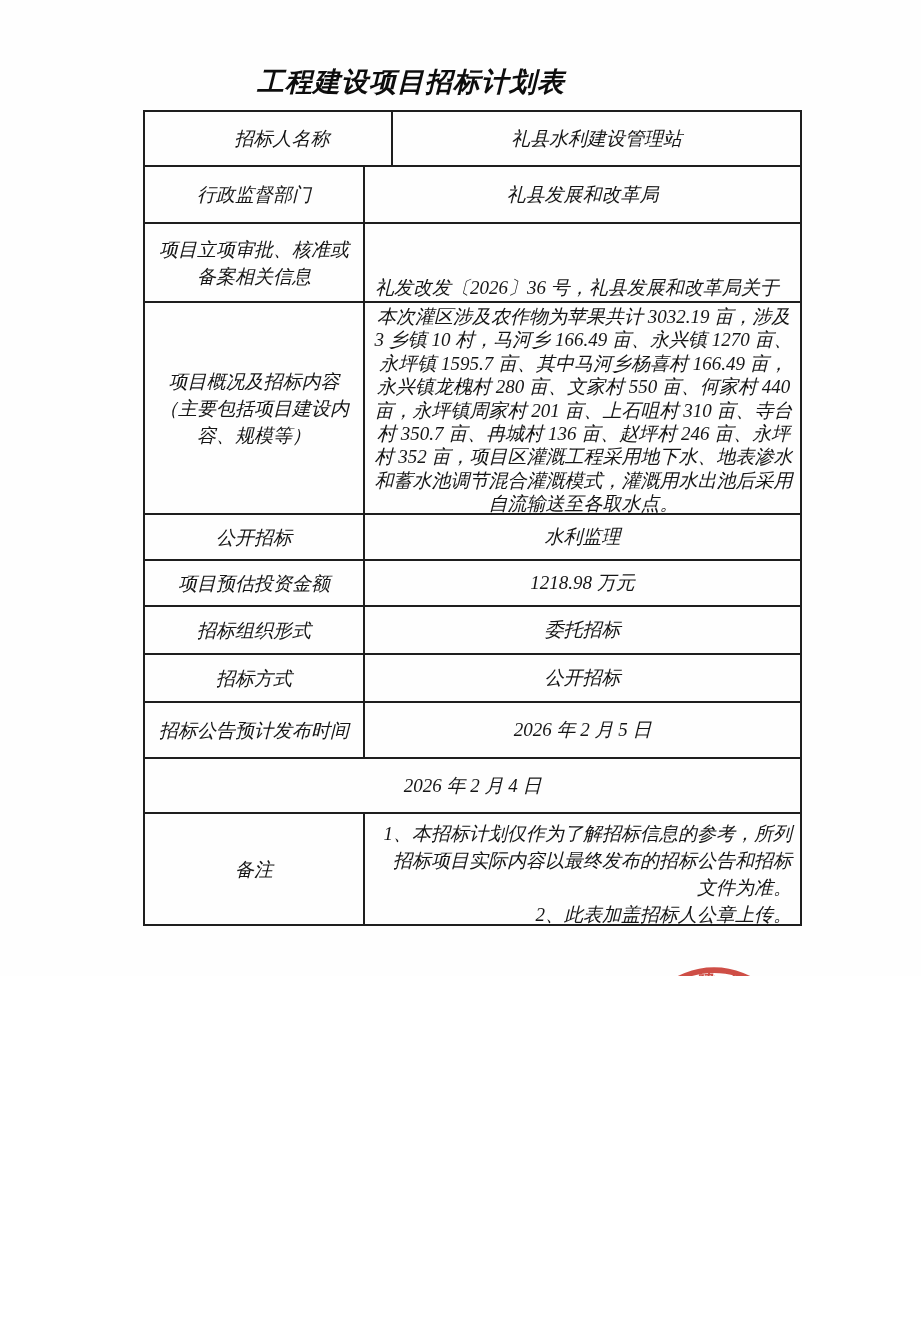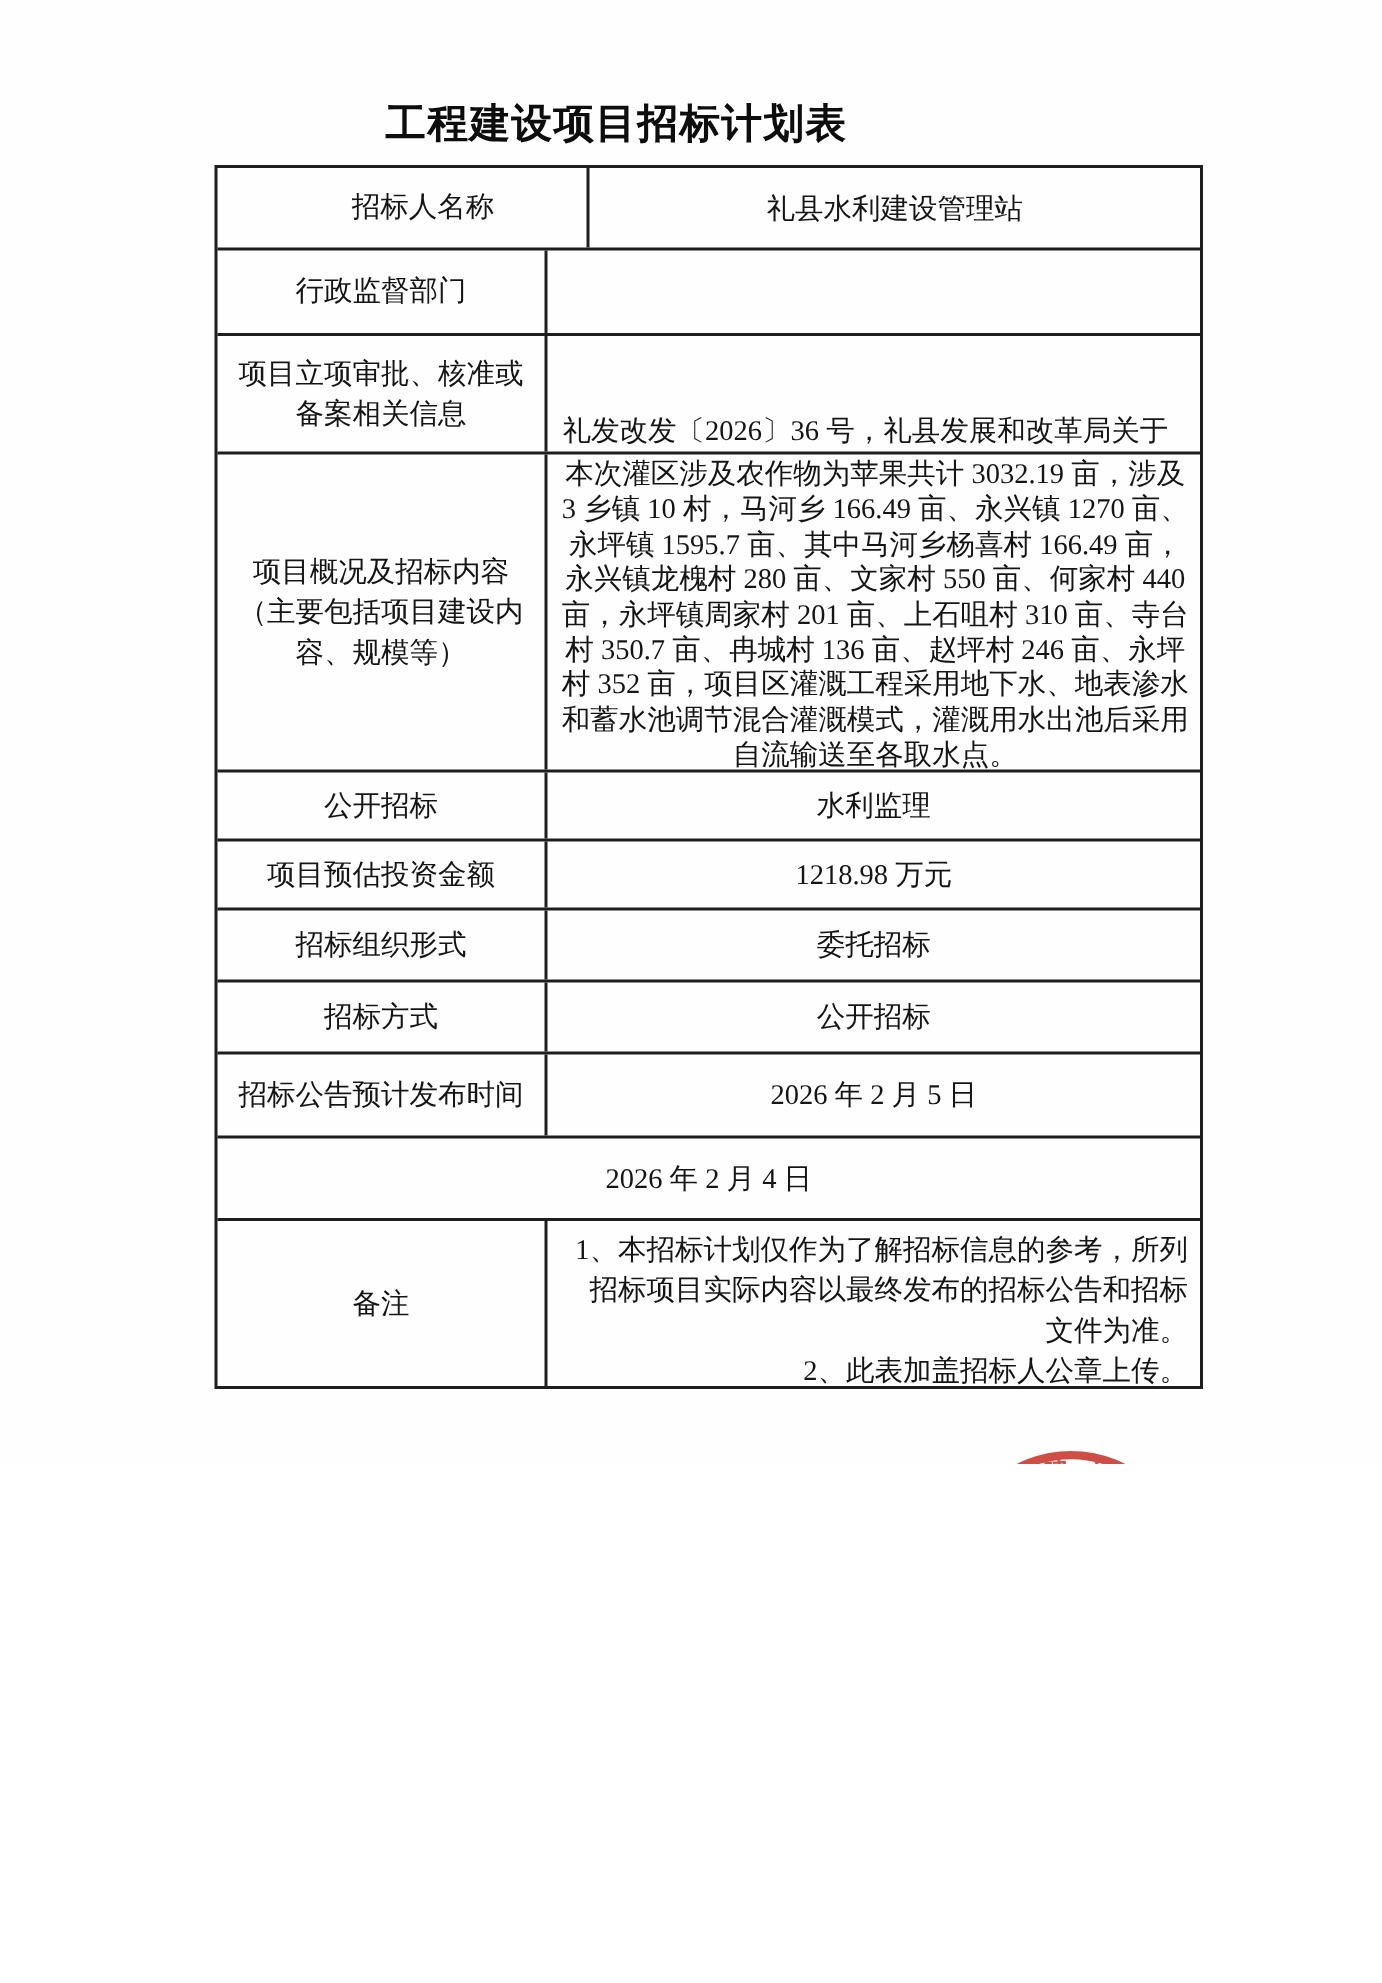--- a/index.html
+++ b/index.html
@@ -1,17 +1,17 @@
 <!DOCTYPE html>
 <html><head>
 <meta charset="utf-8">
 <style>
   html,body{margin:0;padding:0;background:#ffffff;}
   #page{position:relative;width:921px;height:976px;background:#fefefe;overflow:hidden;
-        font-family:"Liberation Serif","DejaVu Serif",serif;color:#151515;}
+        font-family:"Liberation Serif","DejaVu Serif",serif;color:#151515;font-style:italic;}
 
   
   .doc-title{position:absolute;left:0;top:64px;width:822px;text-align:center;
              font-family:"Liberation Sans","DejaVu Sans",sans-serif;
              font-weight:700;font-size:27px;letter-spacing:1px;color:#0d0d0d;}
 
   
   .doc-table{position:absolute;left:143px;top:110px;width:659px;
              border:2px solid #1e1e1e;box-sizing:border-box;background:transparent;}
   .row{display:flex;border-top:2px solid #1e1e1e;box-sizing:border-box;}
@@ -62,20 +62,21 @@
   <div class="doc-table">
 
     <div class="row r0">
       <div class="cell label">招标人名称</div>
       <div class="cell value">礼县水利建设管理站</div>
     </div>
 
 
     <div class="row r2">
       <div class="cell label">行政监督部门</div>
+      <div class="cell value">礼县发展和改革局</div>
     </div>
 
     <div class="row r3">
       <div class="cell label">项目立项审批、核准或备案相关信息</div>
       <div class="cell value topleft">礼发改发〔2026〕36 号，礼县发展和改革局关于礼县 2026 年苹果产业高效节水灌溉工程实施方案的批复</div>
     </div>
 
     <div class="row r4">
       <div class="cell label">项目概况及招标内容（主要包括项目建设内容、规模等）</div>
       <div class="cell value dense">本次灌区涉及农作物为苹果共计 3032.19 亩，涉及 3 乡镇 10 村，马河乡 166.49 亩、永兴镇 1270 亩、永坪镇 1595.7 亩、其中马河乡杨喜村 166.49 亩，永兴镇龙槐村 280 亩、文家村 550 亩、何家村 440 亩，永坪镇周家村 201 亩、上石咀村 310 亩、寺台村 350.7 亩、冉城村 136 亩、赵坪村 246 亩、永坪村 352 亩，项目区灌溉工程采用地下水、地表渗水和蓄水池调节混合灌溉模式，灌溉用水出池后采用自流输送至各取水点。</div>

